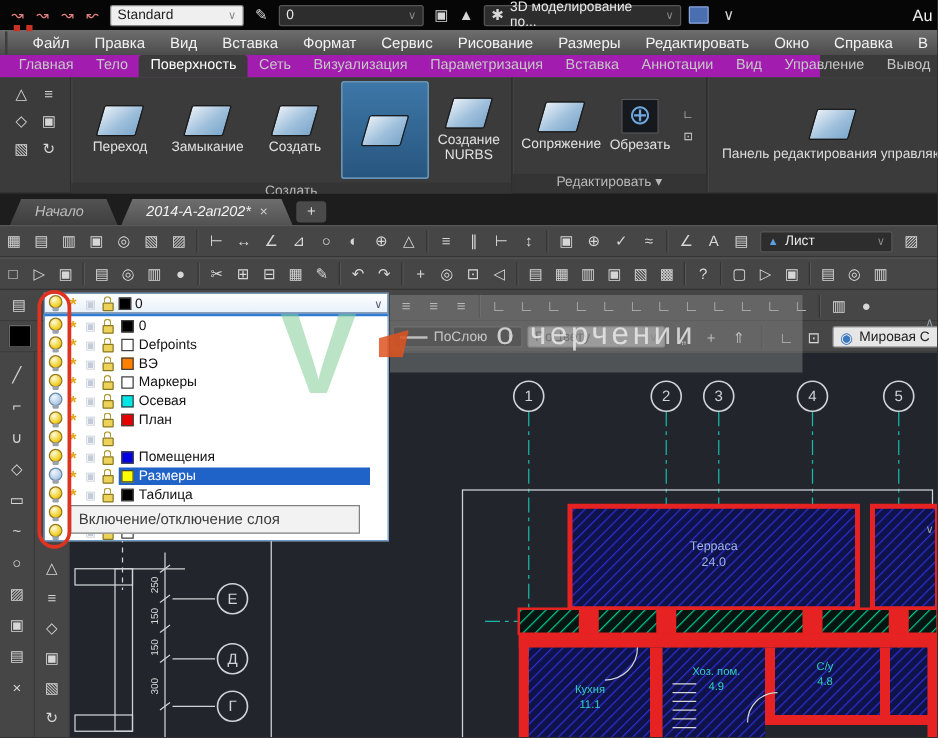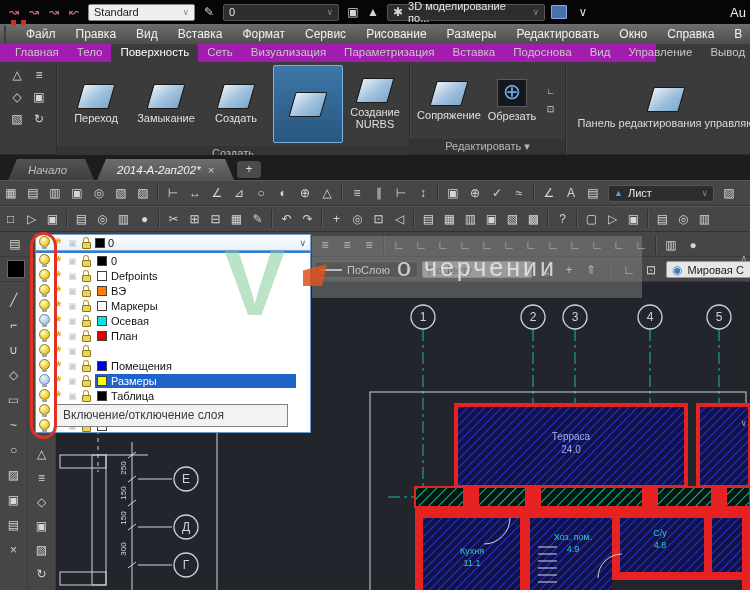--- a/index.html
+++ b/index.html
@@ -179,21 +179,21 @@
   </div>
 
   <div class="rtabs">
       <span class="rtab">Главная</span>
       <span class="rtab">Тело</span>
       <span class="rtab active">Поверхность</span>
       <span class="rtab">Сеть</span>
       <span class="rtab">Визуализация</span>
       <span class="rtab">Параметризация</span>
       <span class="rtab">Вставка</span>
-      <span class="rtab">Подоснова</span>
+      <span class="rtab">Аннотации</span>
       <span class="rtab">Вид</span>
       <span class="rtab">Управление</span>
       <span class="rtab">Вывод</span>
     </div>
 
   <div class="ribbon">
     <div class="panel">
       <div class="minigrid">
           <span class="tbi">
             <i>△</i>

